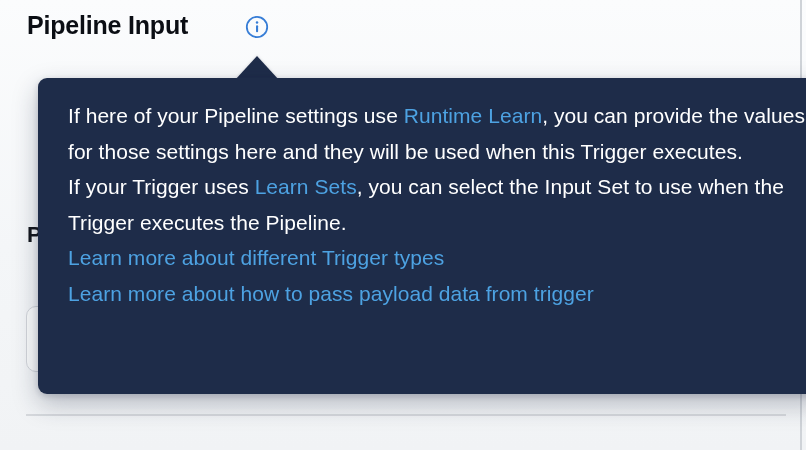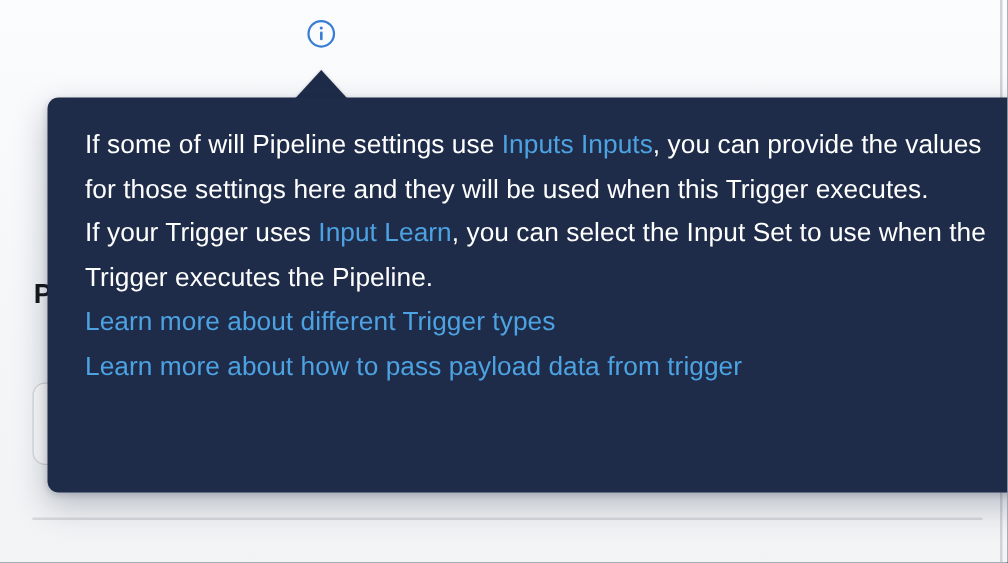--- a/index.html
+++ b/index.html
@@ -154,20 +154,21 @@
     white-space: nowrap;
   }
 </style>
 </head>
 <body>
 
 <div id="screen">
 
   <div class="bg-layer">
 
+    <div class="page-title">Pipeline Input</div>
 
     <span class="info-icon">
       <svg width="24" height="24" viewBox="0 0 24 24" fill="none">
         <circle cx="12" cy="12" r="10.2" stroke="#377dd6" stroke-width="1.8"></circle>
         <circle cx="12" cy="7.4" r="1.25" fill="#377dd6"></circle>
         <rect x="11" y="10.2" width="2.1" height="7" rx="1" fill="#377dd6"></rect>
       </svg>
     </span>
 
     <div class="section-label">P</div>
@@ -179,23 +180,23 @@
     <div class="panel-edge"></div>
   </div>
 
   <div class="tooltip-caret">
       <i></i>
     </div>
 
   <div class="tooltip">
     <div class="tooltip-body">
 
-      <p class="tt-para"><span>If some of will Pipeline settings use </span><a class="tt-link">Inputs Inputs</a><span>, you can provide the values for those settings here and they will be used when this Trigger executes.</span></p>
-
-      <p class="tt-para"><span>If your Trigger uses </span><a class="tt-link">Input Learn</a><span>, you can select the Input Set to use when the Trigger executes the Pipeline.</span></p>
+      <p class="tt-para"><span>If here of your Pipeline settings use </span><a class="tt-link">Runtime Learn</a><span>, you can provide the values for those settings here and they will be used when this Trigger executes.</span></p>
+
+      <p class="tt-para"><span>If your Trigger uses </span><a class="tt-link">Learn Sets</a><span>, you can select the Input Set to use when the Trigger executes the Pipeline.</span></p>
 
       <a class="tt-linkline">Learn more about different Trigger types</a>
 
       <a class="tt-linkline">Learn more about how to pass payload data from trigger</a>
     </div>
   </div>
 
 </div>
 
 </body></html>

